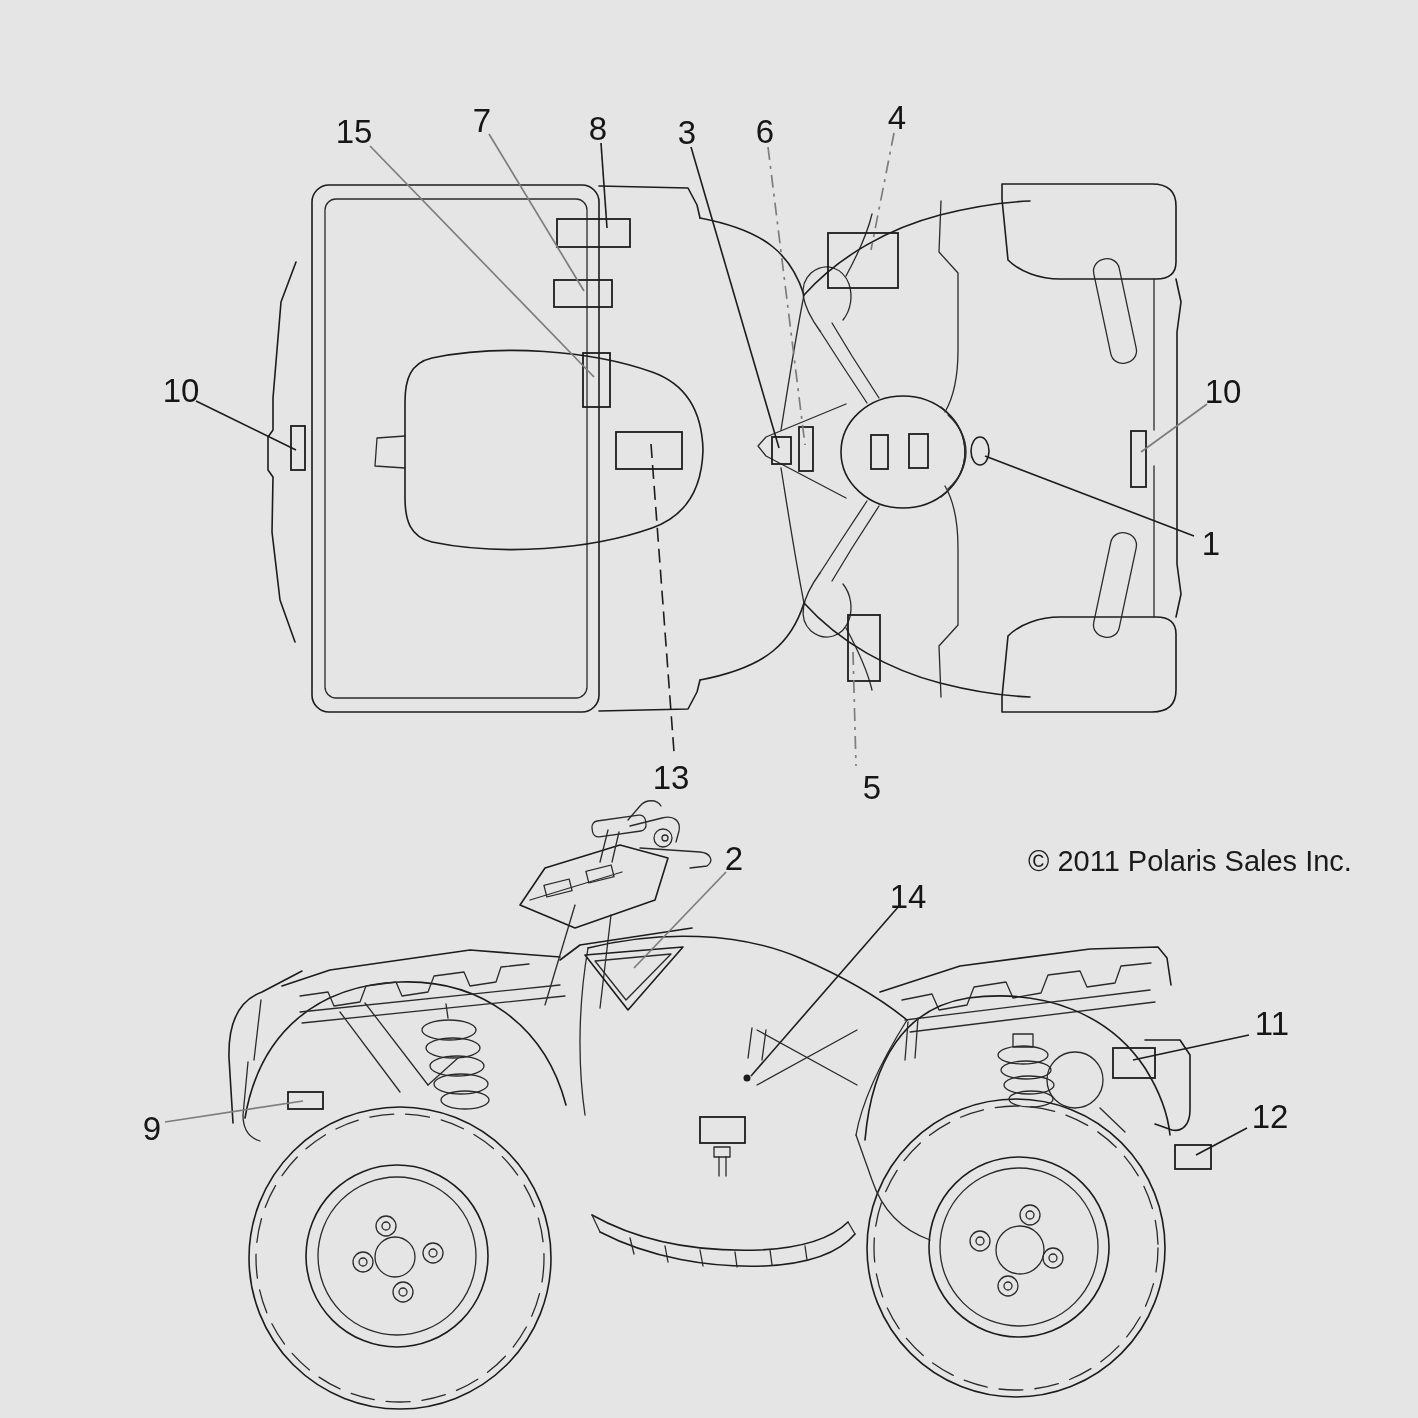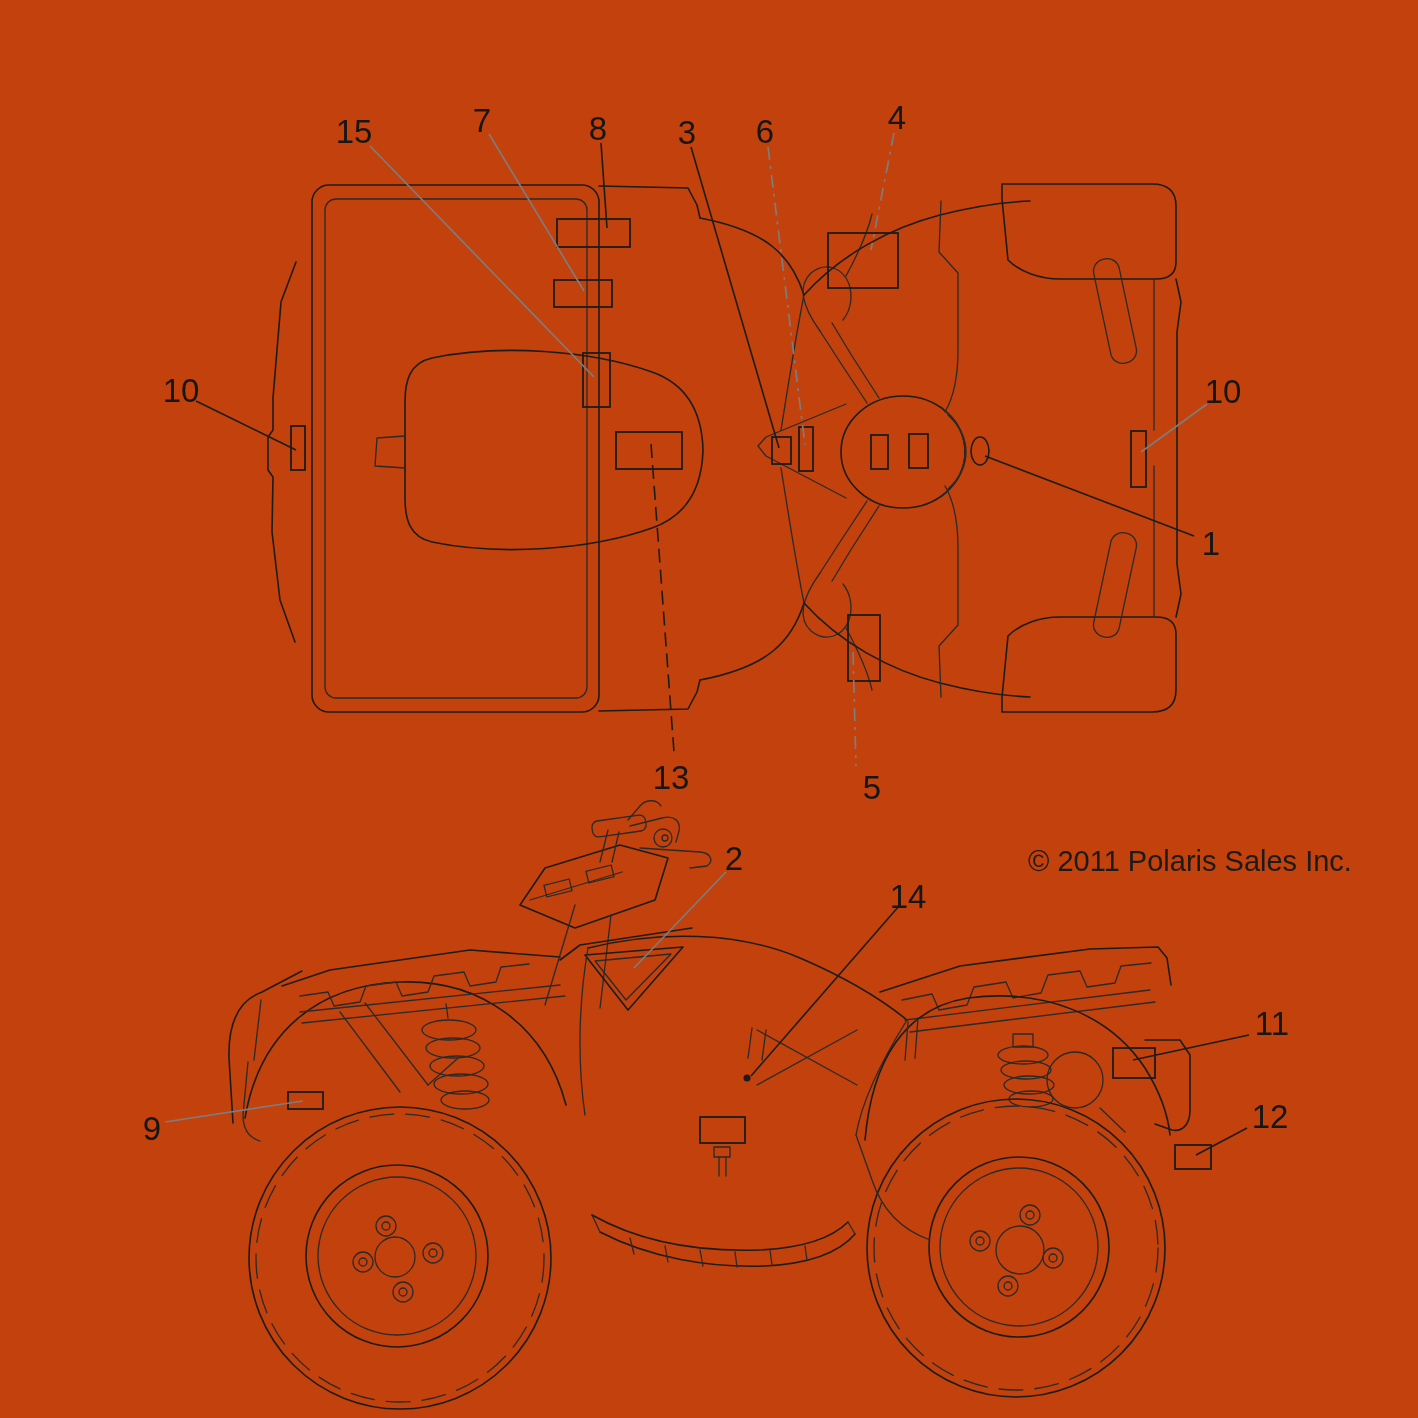--- a/index.html
+++ b/index.html
@@ -1,16 +1,16 @@
 <!DOCTYPE html>
 <html><head>
 <meta charset="utf-8">
 <style>
   html,body{margin:0;padding:0;background:#ffffff;}
-  .stage{position:relative;width:1418px;height:1418px;background:#c2410c;overflow:hidden;}
+  .stage{position:relative;width:1418px;height:1418px;background:#e5e5e5;overflow:hidden;}
   svg{display:block;}
   text.callout{font-family:"Liberation Sans", sans-serif;font-size:33px;fill:#161616;}
   text.copyright{font-family:"Liberation Sans", sans-serif;font-size:29px;fill:#1b1b1b;}
   .oln{fill:none;stroke:#1c1c1c;stroke-width:1.6;stroke-linecap:round;stroke-linejoin:round;}
   .det{fill:none;stroke:#2a2a2a;stroke-width:1.3;stroke-linecap:round;stroke-linejoin:round;}
   .decal{fill:none;stroke:#1c1c1c;stroke-width:1.8;}
   .lead-k{fill:none;stroke:#1c1c1c;stroke-width:1.6;}
   .lead-g{fill:none;stroke:#7d7d7d;stroke-width:1.7;}
   .dash{stroke-dasharray:14 7;}
   .dashdot{stroke-dasharray:13 6 3 6;}

